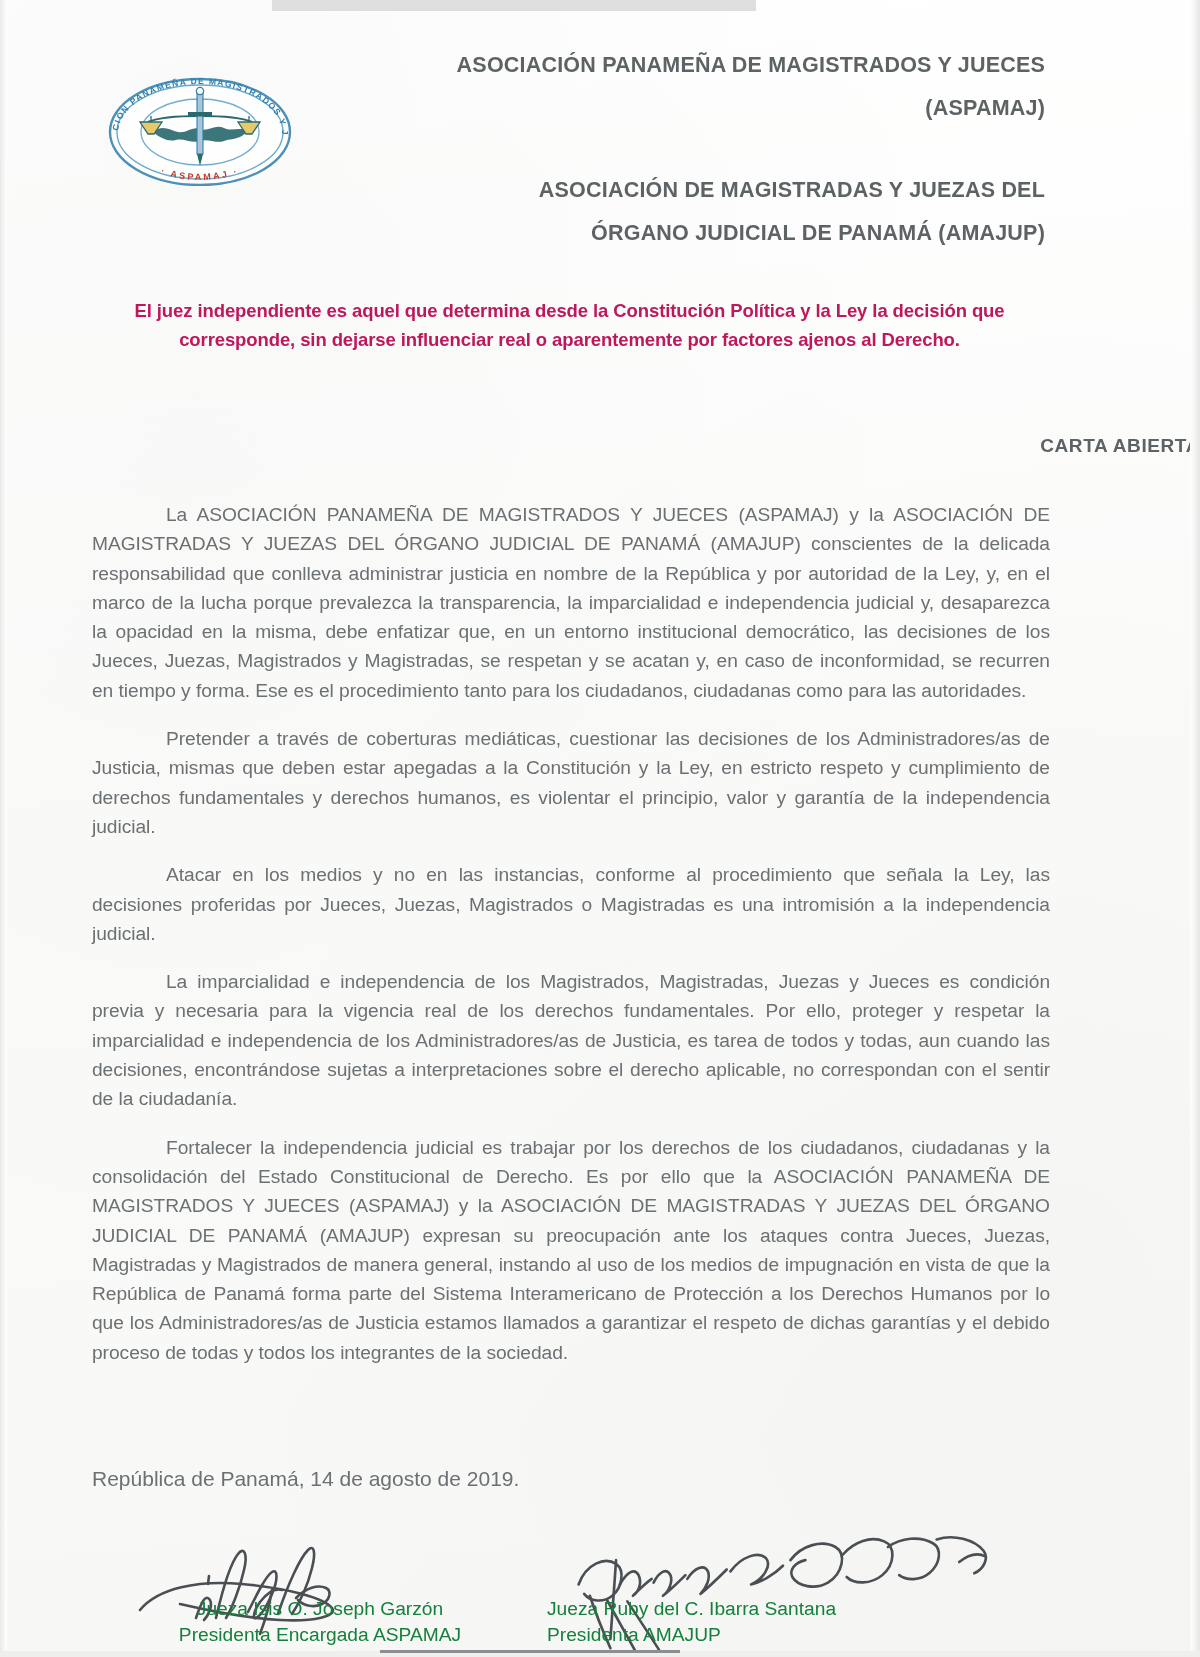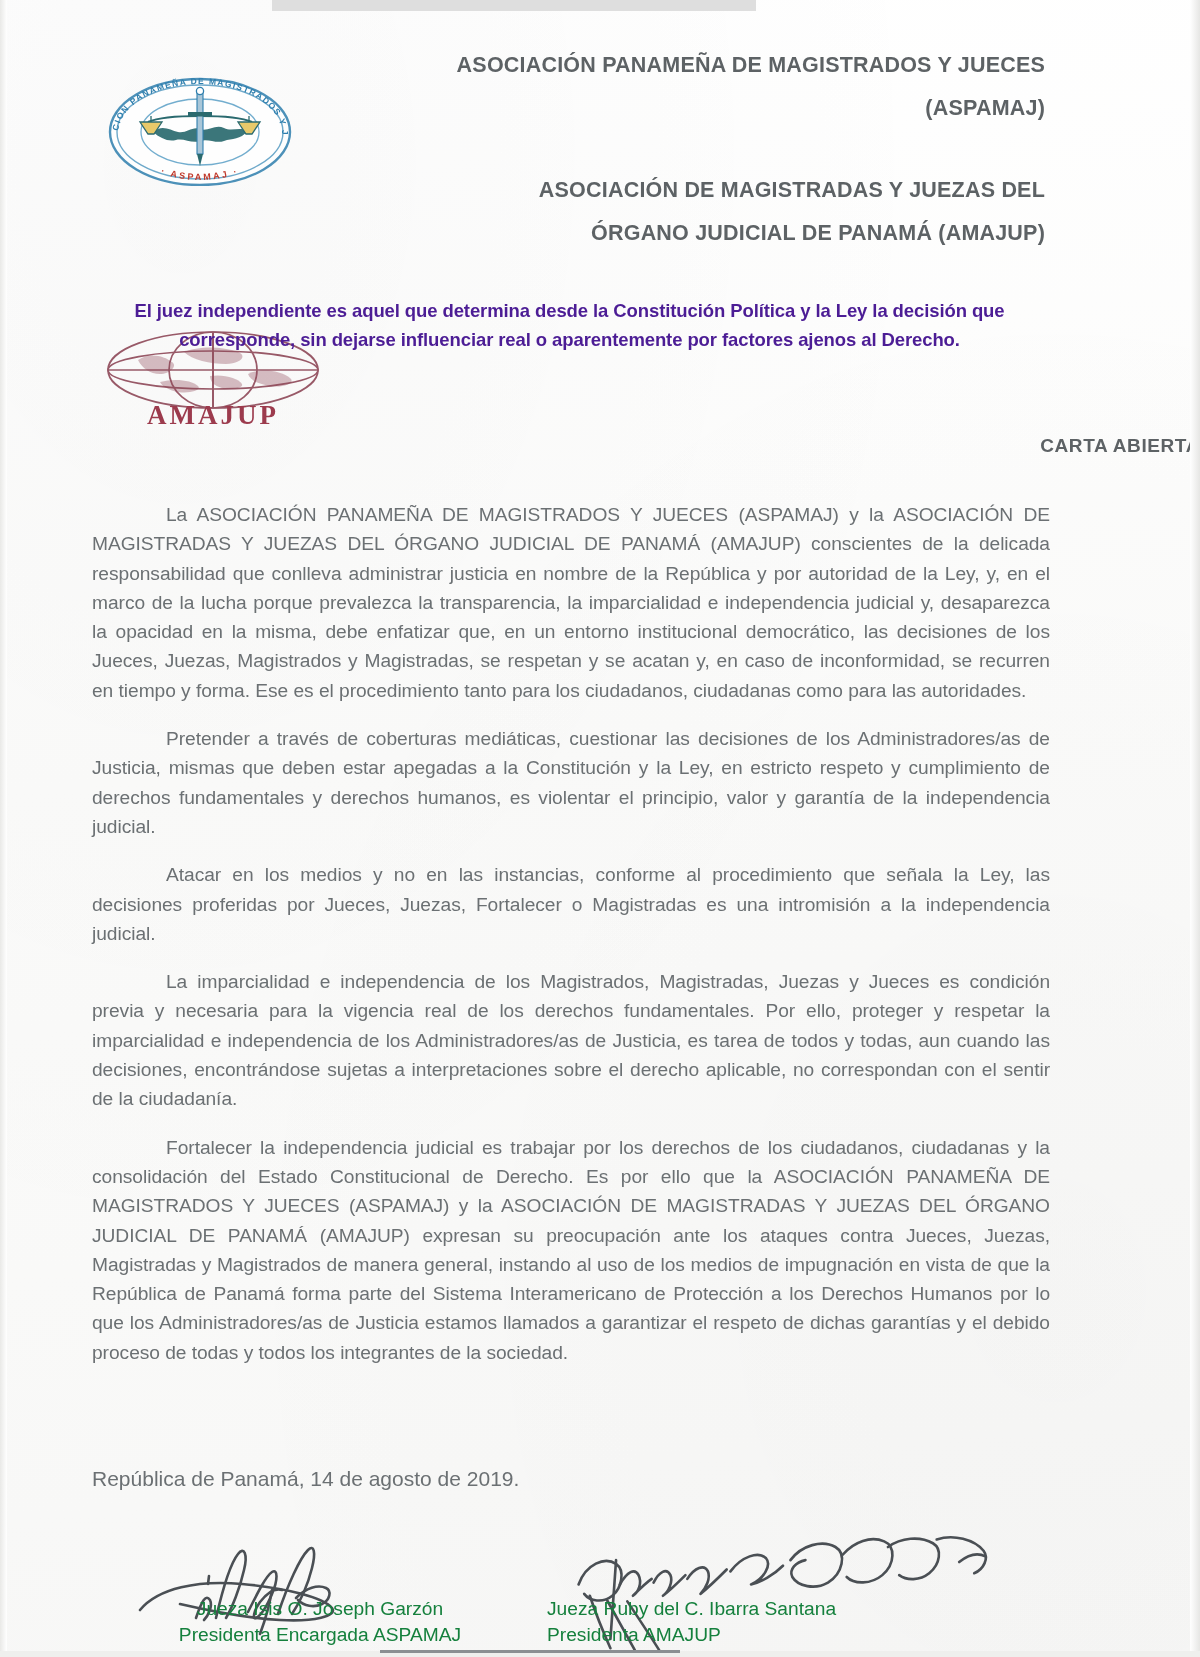--- a/index.html
+++ b/index.html
@@ -119,21 +119,21 @@
   
   .epigraph {
     position: absolute;
     left: 92px;
     top: 296px;
     width: 955px;
     text-align: center;
     font-size: 18.5px;
     font-weight: bold;
     line-height: 29px;
-    color: #4c1d95;
+    color: #be185d;
     letter-spacing: -0.1px;
   }
 
   
   .doc-title {
     position: absolute;
     left: 0;
     top: 435px;
     width: 1200px;
     text-align: right;
@@ -251,52 +251,33 @@
           <circle cx="104" cy="17" r="3.6" fill="#ffffff" stroke="#2f7fae" stroke-width="1.3"></circle>
         </svg>
       </div>
 
       <div class="hdr-title l1">ASOCIACIÓN PANAMEÑA DE MAGISTRADOS Y JUECES</div>
       <div class="hdr-title l2">(ASPAMAJ)</div>
     </div>
 
     <div class="hdr-block-2">
 
-      <div class="logo-amajup">
-        <svg viewBox="0 0 230 100" width="230" height="100" aria-hidden="true">
-          <g stroke="#8e4858" fill="none" stroke-width="1.7" opacity="0.9">
-            <ellipse cx="115" cy="42" rx="105" ry="38"></ellipse>
-            <ellipse cx="115" cy="42" rx="105" ry="19"></ellipse>
-            <line x1="10" y1="42" x2="220" y2="42"></line>
-            <ellipse cx="115" cy="42" rx="44" ry="38"></ellipse>
-            <line x1="115" y1="4" x2="115" y2="80" stroke-width="2"></line>
-          </g>
-          <g fill="#8e4858" opacity="0.35">
-            <path d="M40,32 C52,24 66,28 74,34 C80,38 72,46 62,46 C52,46 44,40 40,32 Z"></path>
-            <path d="M86,24 C100,18 124,18 140,24 C150,28 142,36 128,36 C112,36 94,32 86,24 Z"></path>
-            <path d="M150,46 C162,40 182,42 192,50 C198,55 186,60 172,58 C160,56 152,52 150,46 Z"></path>
-            <path d="M62,54 C76,50 94,52 100,58 C104,62 92,66 80,64 C70,62 64,58 62,54 Z"></path>
-            <path d="M112,48 C126,46 140,50 144,56 C146,60 134,62 124,60 C116,58 112,53 112,48 Z"></path>
-          </g>
-          <text x="115" y="96" text-anchor="middle" font-family="'Liberation Serif', serif" font-size="27" font-weight="bold" fill="#9c3b4d" letter-spacing="3">AMAJUP</text>
-        </svg>
-      </div>
 
       <div class="hdr-title l2">ÓRGANO JUDICIAL DE PANAMÁ (AMAJUP)</div>
       <div class="hdr-title l1">ASOCIACIÓN DE MAGISTRADAS Y JUEZAS DEL</div>
     </div>
 
     <div class="epigraph">El juez independiente es aquel que determina desde la Constitución Política y la Ley  la decisión que corresponde, sin dejarse influenciar real o aparentemente por factores ajenos al Derecho.</div>
 
     <div class="doc-title">CARTA ABIERTA</div>
 
     <div class="body-wrap">
       <p>La ASOCIACIÓN PANAMEÑA DE MAGISTRADOS Y JUECES (ASPAMAJ) y la ASOCIACIÓN DE MAGISTRADAS Y JUEZAS DEL ÓRGANO JUDICIAL DE PANAMÁ (AMAJUP) conscientes de la delicada responsabilidad que conlleva administrar justicia en nombre de la República y por autoridad de la Ley, y, en el marco de la lucha porque prevalezca la transparencia, la imparcialidad e independencia judicial y, desaparezca la opacidad en la misma, debe enfatizar que, en un entorno institucional democrático, las decisiones de los Jueces, Juezas, Magistrados y Magistradas, se respetan y se acatan y, en caso de inconformidad, se recurren en tiempo y forma. Ese es el procedimiento tanto para los ciudadanos, ciudadanas como para las autoridades.</p>
       <p>Pretender a través de coberturas mediáticas, cuestionar las decisiones de los Administradores/as de Justicia, mismas que deben estar apegadas a la Constitución y la Ley, en estricto respeto y cumplimiento de derechos fundamentales y derechos humanos, es violentar el principio, valor y garantía de la independencia judicial.</p>
-      <p>Atacar en los medios y no en las instancias, conforme al procedimiento que señala la Ley, las decisiones proferidas por Jueces, Juezas, Fortalecer o Magistradas es una intromisión a la independencia judicial.</p>
+      <p>Atacar en los medios y no en las instancias, conforme al procedimiento que señala la Ley, las decisiones proferidas por Jueces, Juezas, Magistrados o Magistradas es una intromisión a la independencia judicial.</p>
       <p>La imparcialidad e independencia de los Magistrados, Magistradas, Juezas y Jueces es condición previa y necesaria para la vigencia real de los derechos fundamentales. Por ello, proteger y respetar la imparcialidad e independencia de los Administradores/as de Justicia, es tarea de todos y todas, aun cuando las decisiones, encontrándose sujetas a interpretaciones sobre el derecho aplicable, no correspondan con el sentir de la ciudadanía.</p>
       <p>Fortalecer la independencia judicial es trabajar por los derechos de los ciudadanos, ciudadanas y la consolidación del Estado Constitucional de Derecho. Es por ello que la ASOCIACIÓN PANAMEÑA DE MAGISTRADOS Y JUECES (ASPAMAJ) y la ASOCIACIÓN DE MAGISTRADAS Y JUEZAS DEL ÓRGANO JUDICIAL DE PANAMÁ (AMAJUP) expresan su preocupación ante los ataques contra Jueces, Juezas, Magistradas y Magistrados de manera general, instando al uso de los medios de impugnación en vista de que la República de Panamá forma parte del Sistema Interamericano de Protección a los Derechos Humanos por lo que los Administradores/as de Justicia estamos llamados a garantizar el respeto de dichas garantías y el debido proceso de todas y todos los integrantes de la sociedad.</p>
     </div>
 
     <div class="date-line">República de Panamá, 14 de agosto de 2019.</div>
 
     <div class="sig-row">
 
       <div class="sig-col left">
         <svg class="sig-ink" viewBox="0 0 420 150" aria-hidden="true">

